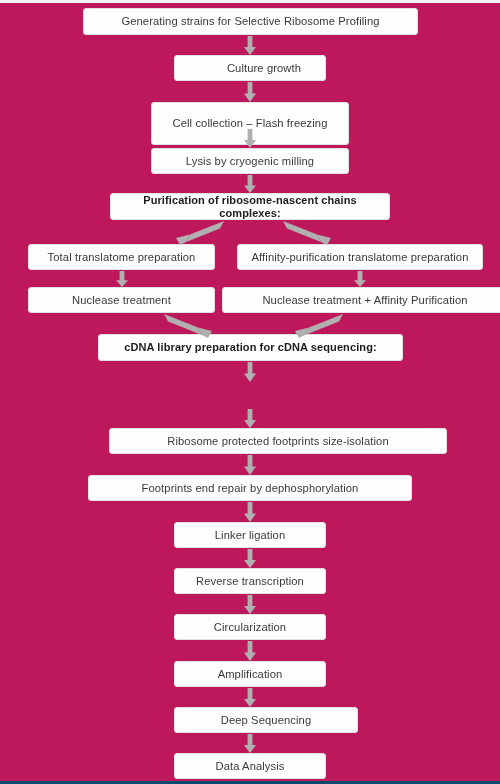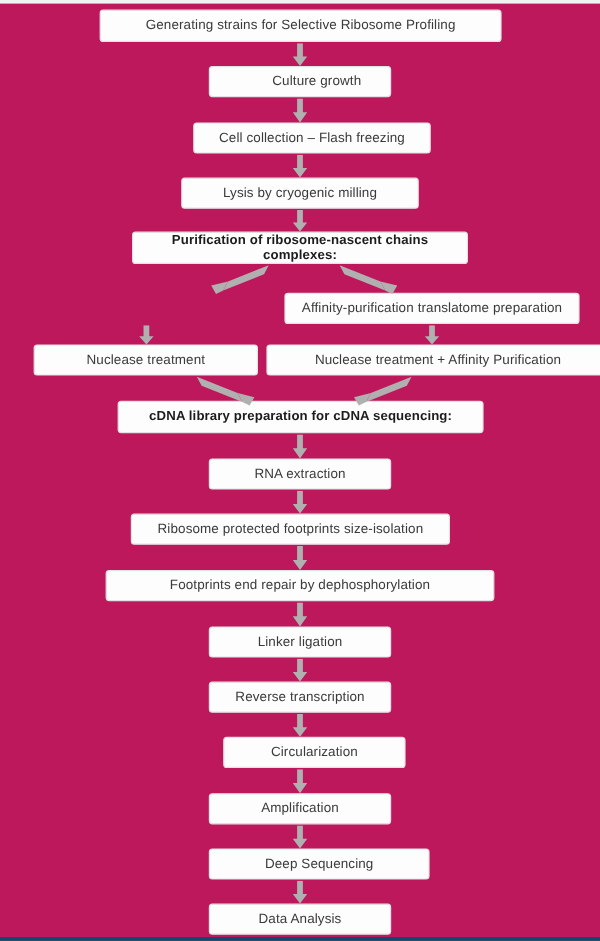--- a/index.html
+++ b/index.html
@@ -67,70 +67,70 @@
 <div id="canvas">
 
   <div class="node" style="left:83px; top:5px; width:335px; height:27px;">
     <span class="label">Generating strains for Selective Ribosome Profiling</span>
   </div>
 
   <div class="node" style="left:174px; top:52px; width:152px; height:26px;padding-left:32px;">
     <span class="label">Culture growth</span>
   </div>
 
-  <div class="node" style="left:161px; top:99px; width:198px; height:26px;">
+  <div class="node" style="left:151px; top:99px; width:198px; height:43px;">
     <span class="label">Cell collection – Flash freezing</span>
   </div>
 
   <div class="node" style="left:151px; top:145px; width:198px; height:26px;">
     <span class="label">Lysis by cryogenic milling</span>
   </div>
 
   <div class="node bold" style="left:110px; top:190px; width:280px; height:27px;">
     <span class="label">Purification of ribosome-nascent chains complexes:</span>
   </div>
 
+  <div class="node" style="left:28px; top:241px; width:187px; height:26px;">
+    <span class="label">Total translatome preparation</span>
+  </div>
 
   <div class="node" style="left:237px; top:241px; width:246px; height:26px;">
     <span class="label">Affinity-purification translatome preparation</span>
   </div>
 
   <div class="node" style="left:28px; top:284px; width:187px; height:26px;">
     <span class="label">Nuclease treatment</span>
   </div>
 
   <div class="node" style="left:222px; top:284px; width:286px; height:26px;">
     <span class="label">Nuclease treatment + Affinity Purification</span>
   </div>
 
   <div class="node bold" style="left:98px; top:331px; width:305px; height:27px;">
     <span class="label">cDNA library preparation for cDNA sequencing:</span>
   </div>
 
-  <div class="node" style="left:174px; top:379px; width:152px; height:26px;">
-    <span class="label">RNA extraction</span>
-  </div>
-
-  <div class="node" style="left:109px; top:425px; width:266px; height:26px;">
+
+  <div class="node" style="left:109px; top:425px; width:338px; height:26px;">
     <span class="label">Ribosome protected footprints size-isolation</span>
   </div>
 
   <div class="node" style="left:88px; top:472px; width:324px; height:26px;">
     <span class="label">Footprints end repair by dephosphorylation</span>
   </div>
 
   <div class="node" style="left:174px; top:519px; width:152px; height:26px;">
     <span class="label">Linker ligation</span>
   </div>
 
   <div class="node" style="left:174px; top:565px; width:152px; height:26px;">
     <span class="label">Reverse transcription</span>
   </div>
 
-  <div class="node" style="left:174px; top:611px; width:152px; height:26px;margin-left:12px;">
+  <div class="node" style="left:174px; top:611px; width:152px; height:26px;">
     <span class="label">Circularization</span>
   </div>
 
   <div class="node" style="left:174px; top:658px; width:152px; height:26px;">
     <span class="label">Amplification</span>
   </div>
 
   <div class="node" style="left:174px; top:704px; width:184px; height:26px;">
     <span class="label">Deep Sequencing</span>
   </div>

